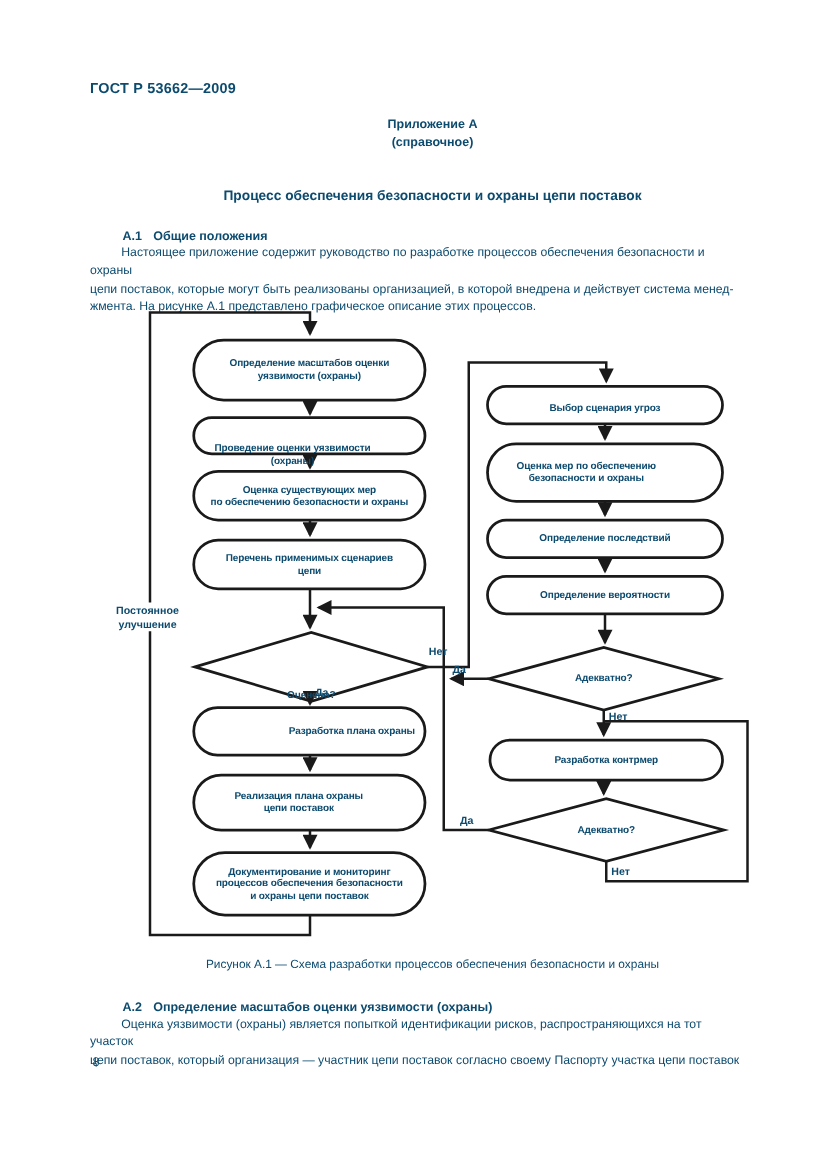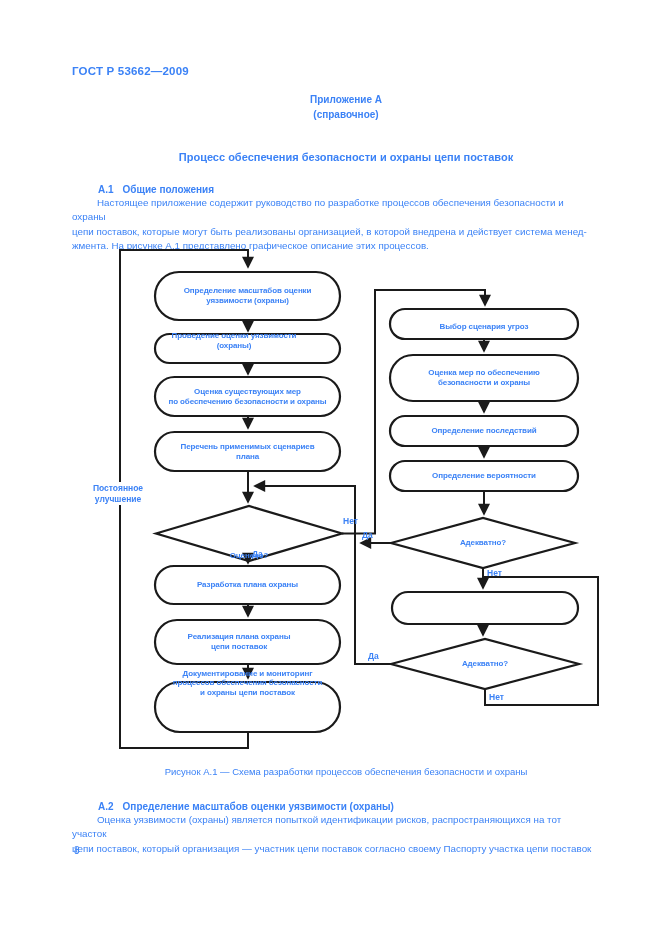--- a/index.html
+++ b/index.html
@@ -1,18 +1,18 @@
 <!DOCTYPE html>
 <html lang="ru"><head>
 <meta charset="utf-8">
 <style>
   html,body{margin:0;padding:0;background:#888;}
   #page{
     position:relative;width:661px;height:936px;background:#ffffff;
-    font-family:"Liberation Sans",sans-serif;color:#3b82f6;overflow:hidden;
+    font-family:"Liberation Sans",sans-serif;color:#0c4a6e;overflow:hidden;
   }
   .abs{position:absolute;}
   .b{font-weight:bold;}
   .center-block{left:72px;width:548px;text-align:center;}
   .gost-num{left:72px;top:65px;font-size:11.5px;letter-spacing:.2px;}
   .annex{top:92px;font-size:10px;line-height:15px;text-align:center;}
   .doc-title{top:151px;font-size:11px;text-align:center;}
   .sec-head{left:98px;font-size:10px;}
   .sec-head .num{margin-right:9px;}
   .para{left:72px;width:524px;font-size:9.8px;line-height:14.4px;}
@@ -103,63 +103,66 @@
         <polygon points="71,288.5 164,261 257,288.5 164,316"></polygon>
         <polygon points="306,298 398,273 490,298 398,323"></polygon>
         <polygon points="306,419 400,394 494,419 400,444"></polygon>
       </g>
     </svg>
 
     <div class="node" style="left:70px;top:27px;width:185px;height:48px;">
       <div>Определение масштабов оценки</div>
       <div>уязвимости (охраны)</div>
     </div>
-    <div class="node" style="left:70px;top:81px;width:158px;height:29px;border-radius:14px;">
+    <div class="node" style="left:70px;top:104px;width:158px;height:29px;border-radius:14px;">
       <div>Проведение оценки уязвимости</div>
       <div>(охраны)</div>
     </div>
     <div class="node" style="left:70px;top:132px;width:185px;height:39px;">
       <div>Оценка существующих мер</div>
       <div>по обеспечению безопасности и охраны</div>
     </div>
     <div class="node" style="left:70px;top:187px;width:185px;height:39px;">
       <div>Перечень применимых сценариев</div>
-      <div>плана</div>
+      <div>цепи</div>
     </div>
     <div class="node" style="left:71px;top:261px;width:186px;height:55px;justify-content:flex-end;">
       <div>Оценено?</div>
     </div>
-    <div class="node" style="left:70px;top:321px;width:185px;height:38px;">
+    <div class="node" style="left:70px;top:321px;width:185px;height:38px;padding-left:34px;">
       <div>Разработка плана охраны</div>
     </div>
     <div class="node" style="left:70px;top:375px;width:168px;height:44px;">
       <div>Реализация плана охраны</div>
       <div>цепи поставок</div>
     </div>
-    <div class="node" style="left:70px;top:413px;width:185px;height:50px;">
+    <div class="node" style="left:70px;top:437px;width:185px;height:50px;">
       <div>Документирование и мониторинг</div>
       <div>процессов обеспечения безопасности</div>
       <div>и охраны цепи поставок</div>
     </div>
 
     <div class="node" style="left:305px;top:64px;width:188px;height:35px;">
       <div>Выбор сценария угроз</div>
     </div>
-    <div class="node" style="left:305px;top:110px;width:188px;height:46px;">
+    <div class="node" style="left:290px;top:110px;width:188px;height:46px;">
       <div>Оценка мер по обеспечению</div>
       <div>безопасности и охраны</div>
     </div>
     <div class="node" style="left:305px;top:171px;width:188px;height:30px;">
       <div>Определение последствий</div>
     </div>
     <div class="node" style="left:305px;top:216px;width:188px;height:30px;">
       <div>Определение вероятности</div>
     </div>
     <div class="node" style="left:306px;top:273px;width:184px;height:50px;">
       <div>Адекватно?</div>
+    </div>
+    <div class="node" style="left:307px;top:347px;width:186px;height:32px;">
+      <div>Разработка контрмер</div>
     </div>
     <div class="node" style="left:306px;top:394px;width:188px;height:50px;">
       <div>Адекватно?</div>
     </div>
 
     <div class="loop-label">
       <div>Постоянное</div>
       <div>улучшение</div>
     </div>
     <div class="edge-label" style="left:167px;top:305px;">Да</div>

